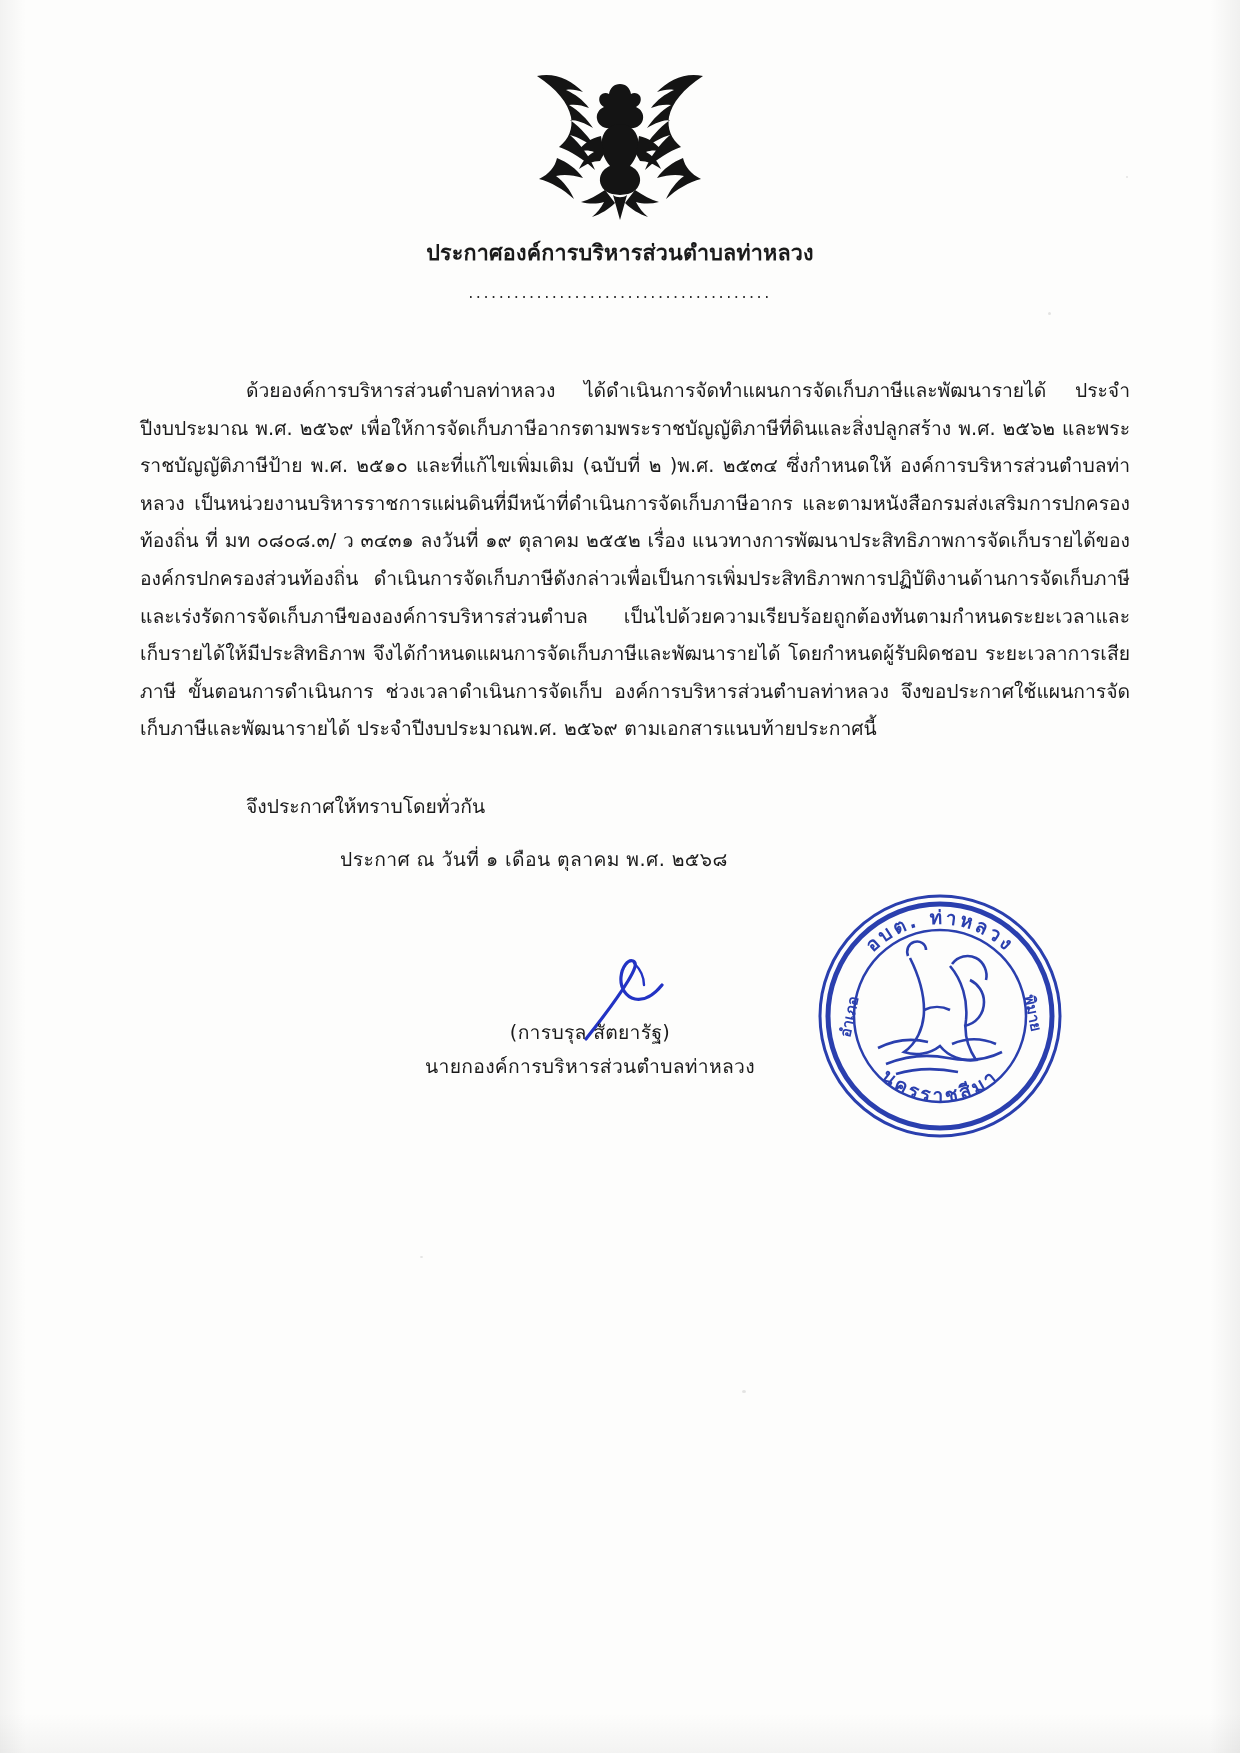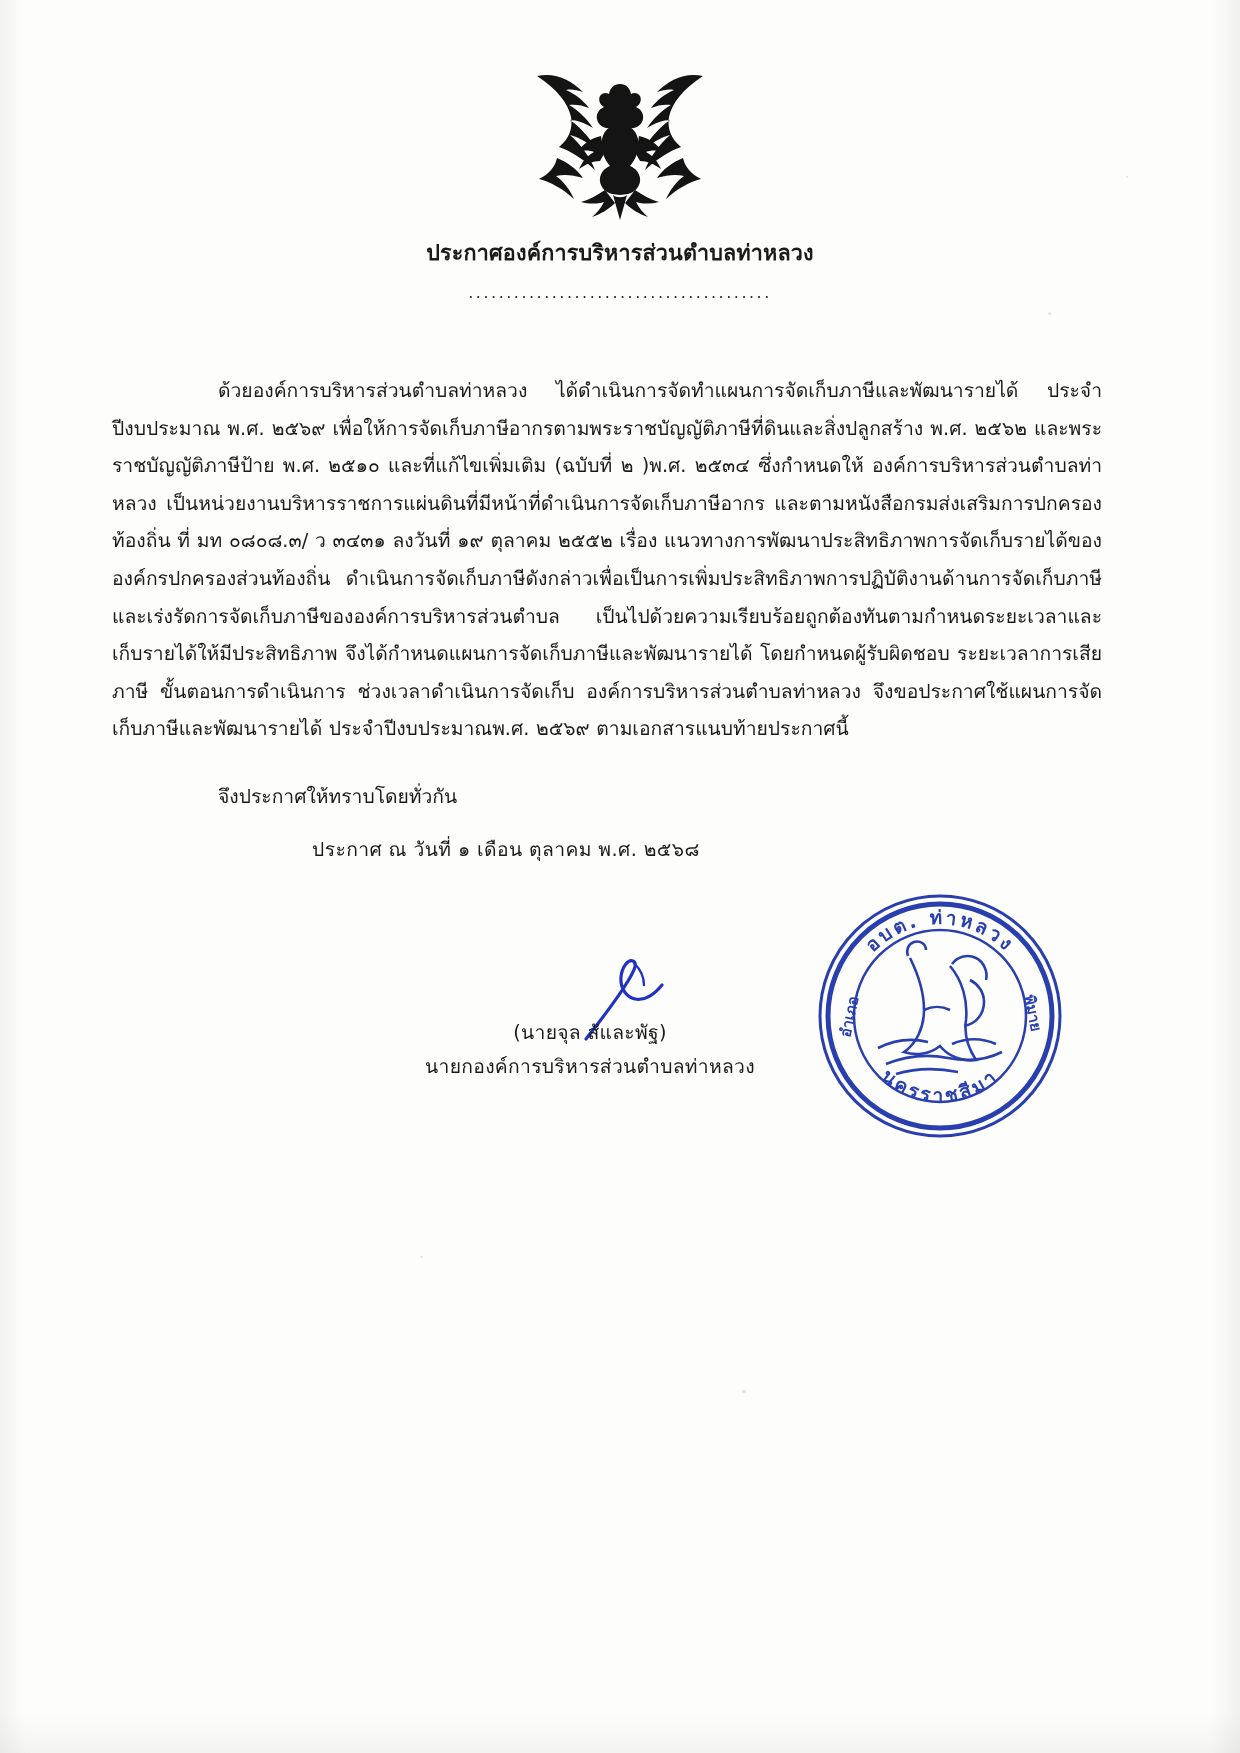--- a/index.html
+++ b/index.html
@@ -81,37 +81,37 @@
     margin-top: 12px;
     font-size: 16px;
     letter-spacing: 2.5px;
     color: #2b2b2b;
   }
 
   
   .body-block {
     position: absolute;
     top: 372px;
-    left: 112px;
+    left: 140px;
     width: 990px;
   }
   .para {
     font-size: 19.3px;
     line-height: 37.6px;
     text-align: justify;
     text-justify: inter-word;
     word-spacing: 0.5px;
   }
   .para .indent {
     display: inline-block;
     width: 106px;
   }
 
   .closing {
-    margin-top: 30px;
+    margin-top: 40px;
     font-size: 19.3px;
     line-height: 37px;
     padding-left: 106px;
   }
   .date-line {
     margin-top: 16px;
     font-size: 19.3px;
     line-height: 37px;
     padding-left: 200px;
     letter-spacing: 0.4px;
@@ -211,21 +211,21 @@
     <div class="closing">จึงประกาศให้ทราบโดยทั่วกัน</div>
     <div class="date-line">ประกาศ   ณ   วันที่   ๑   เดือน  ตุลาคม  พ.ศ. ๒๕๖๘</div>
   </div>
 
   <svg class="signature-mark" viewBox="0 0 110 90">
     <path d="M8 84 C22 66 38 46 50 26 C56 16 60 8 55 6 C50 4 44 12 43 22 C42 33 48 42 57 44 C66 46 76 40 84 30" fill="none" stroke="#2233c4" stroke-width="3.2" stroke-linecap="round"></path>
     <path d="M56 8 C62 14 66 22 66 30" fill="none" stroke="#2233c4" stroke-width="2.4" stroke-linecap="round"></path>
   </svg>
 
   <div class="sign-block">
-    <div class="sign-name">(นายจุล  สัและพัฐ)</div>
+    <div class="sign-name">(การบรุล  สัตยารัฐ)</div>
     <div class="sign-title">นายกองค์การบริหารส่วนตำบลท่าหลวง</div>
   </div>
 
   <svg class="seal" viewBox="0 0 256 256">
     <defs>
       <path id="arcTop" d="M 36 128 A 92 92 0 0 1 220 128"></path>
       <path id="arcBottom" d="M 42 128 A 86 86 0 0 0 214 128"></path>
     </defs>
     <circle cx="128" cy="128" r="120" fill="none" stroke="#2a3fae" stroke-width="3"></circle>
     <circle cx="128" cy="128" r="112" fill="none" stroke="#2a3fae" stroke-width="5"></circle>

